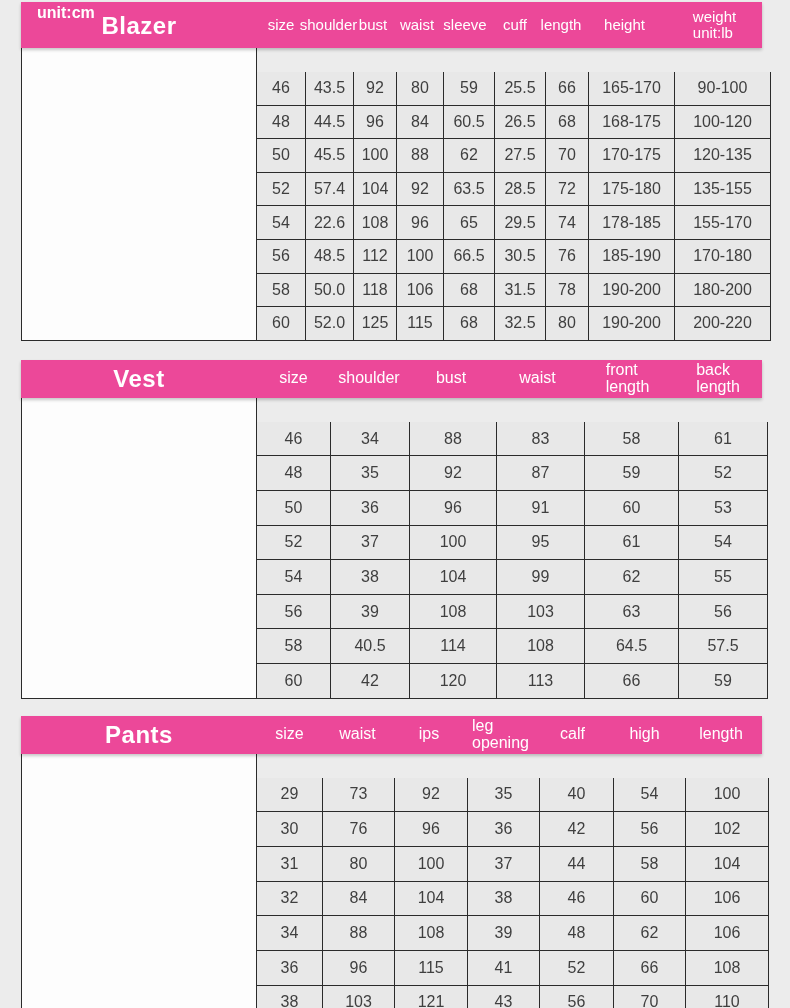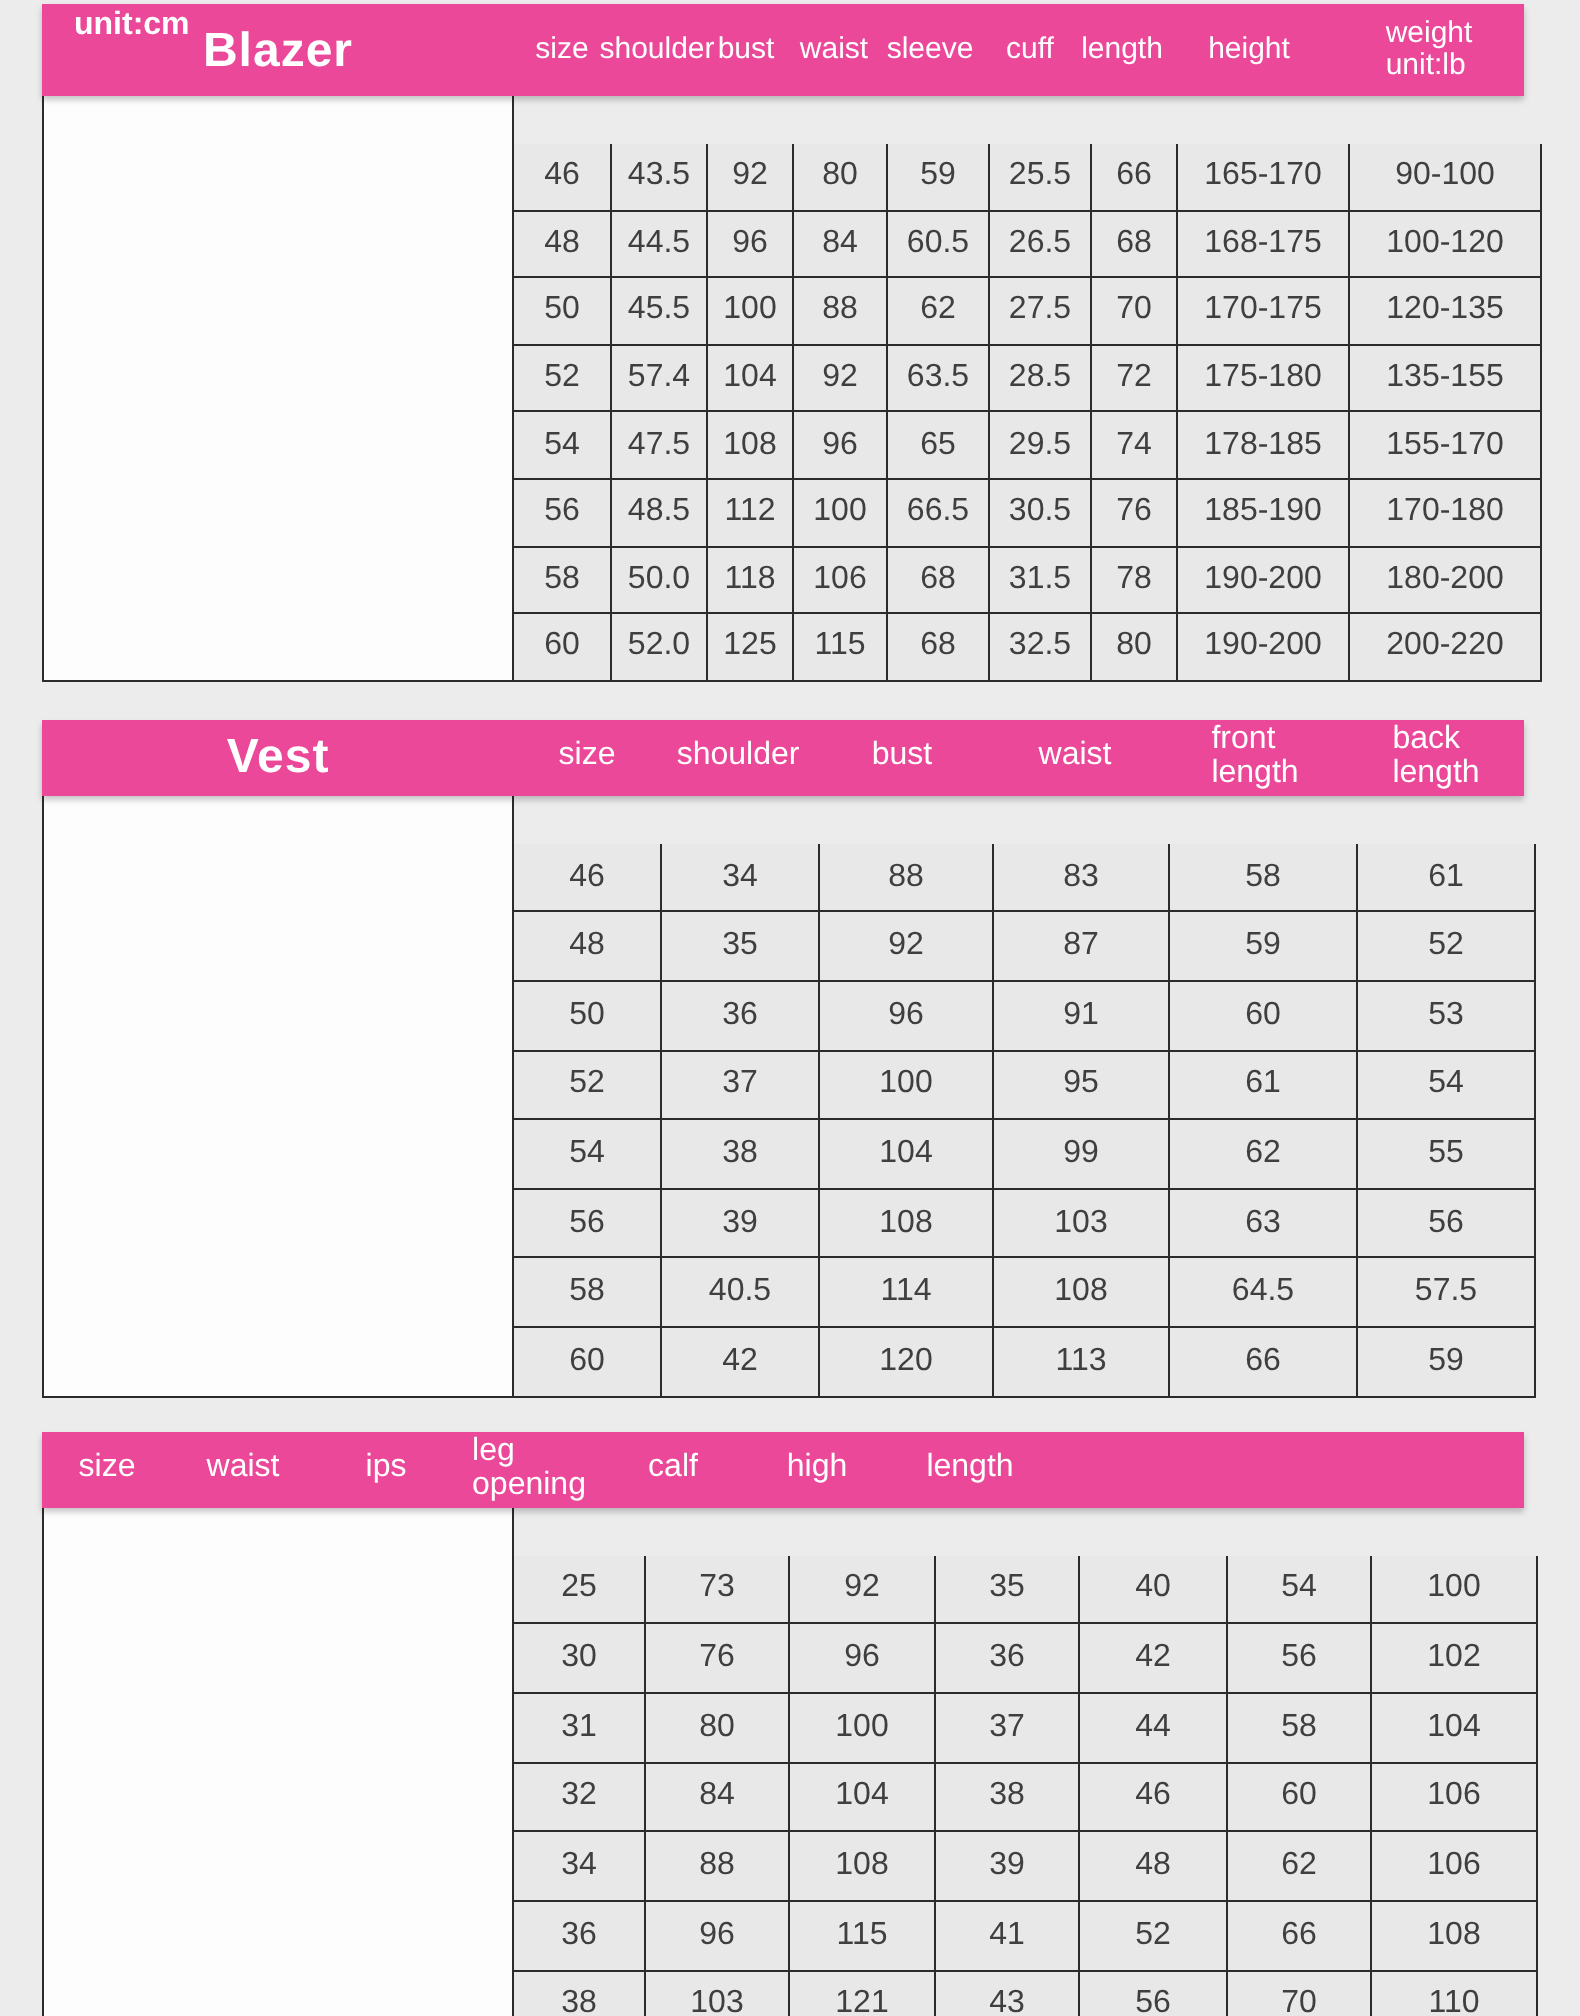--- a/index.html
+++ b/index.html
@@ -118,21 +118,21 @@
         <div class="cell">52</div>
         <div class="cell">57.4</div>
         <div class="cell">104</div>
         <div class="cell">92</div>
         <div class="cell">63.5</div>
         <div class="cell">28.5</div>
         <div class="cell">72</div>
         <div class="cell">175-180</div>
         <div class="cell">135-155</div>
         <div class="cell">54</div>
-        <div class="cell">47.5</div>
+        <div class="cell">22.6</div>
         <div class="cell">108</div>
         <div class="cell">96</div>
         <div class="cell">65</div>
         <div class="cell">29.5</div>
         <div class="cell">74</div>
         <div class="cell">178-185</div>
         <div class="cell">155-170</div>
         <div class="cell">56</div>
         <div class="cell">48.5</div>
         <div class="cell">112</div>
@@ -230,35 +230,38 @@
         <div class="cell">120</div>
         <div class="cell">113</div>
         <div class="cell">66</div>
         <div class="cell">59</div>
       </div>
   </div>
 </section>
 
 <section class="size-table pants">
   <div class="bar">
+    <div class="title-cell">
+      <span class="section-title">Pants</span>
+    </div>
     <div class="cols" style="grid-template-columns: 65px 71px 72px 71px 73px 71px 82px;">
         <div class="col-h">size</div>
         <div class="col-h">waist</div>
         <div class="col-h">ips</div>
         <div class="col-h">leg
 opening</div>
         <div class="col-h">calf</div>
         <div class="col-h">high</div>
         <div class="col-h">length</div>
       </div>
   </div>
   <div class="tbody">
     <div class="img-box"></div>
     <div class="grid" style="grid-template-columns: 65px 71px 72px 71px 73px 71px 82px;">
-        <div class="cell">25</div>
+        <div class="cell">29</div>
         <div class="cell">73</div>
         <div class="cell">92</div>
         <div class="cell">35</div>
         <div class="cell">40</div>
         <div class="cell">54</div>
         <div class="cell">100</div>
         <div class="cell">30</div>
         <div class="cell">76</div>
         <div class="cell">96</div>
         <div class="cell">36</div>

